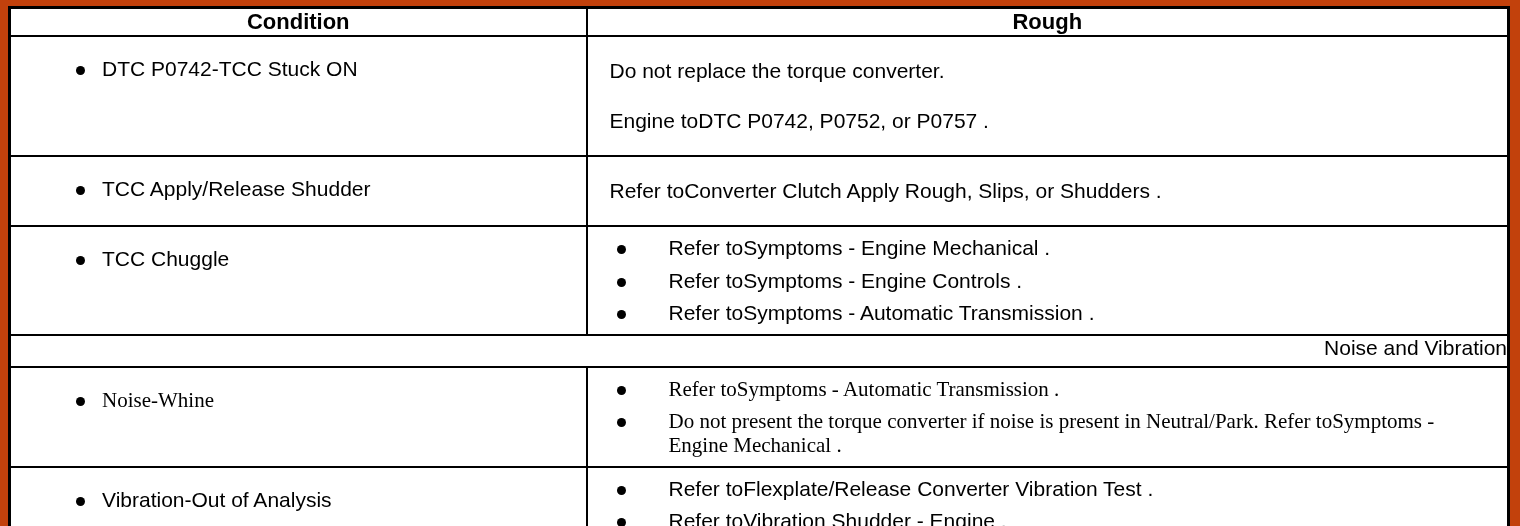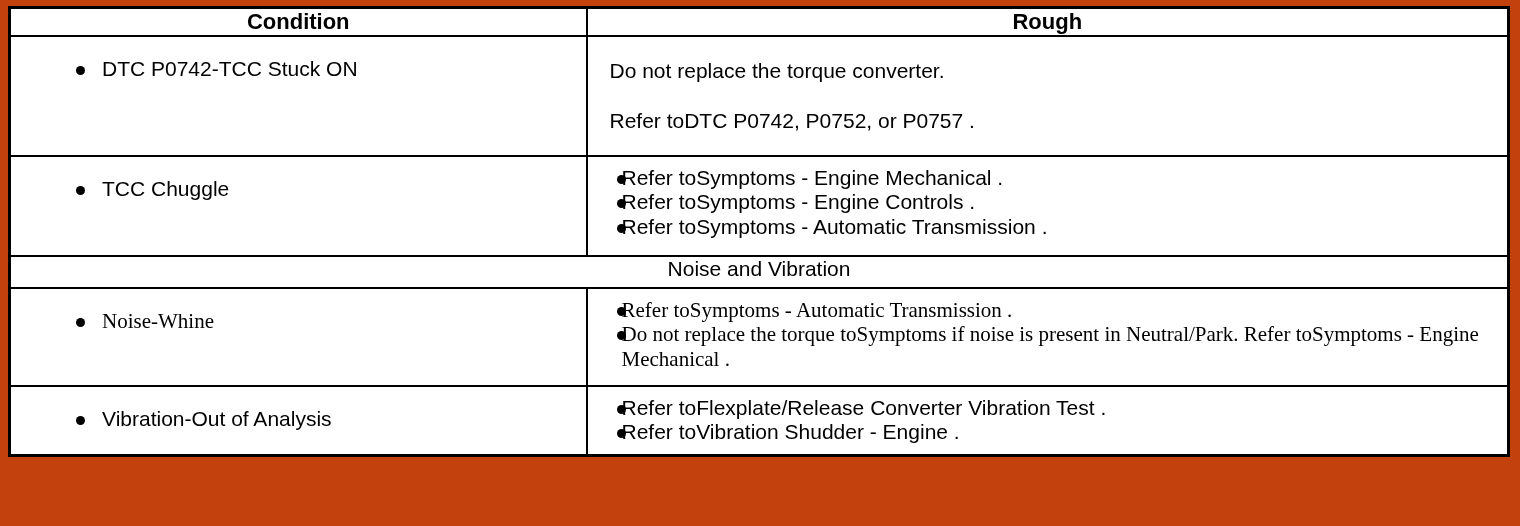--- a/index.html
+++ b/index.html
@@ -55,21 +55,21 @@
     font-size: 21px;
     line-height: 1.15;
     padding: 0;
   }
 
   
   td.section {
     font-size: 21px;
     line-height: 1.15;
     padding: 8px 0 9px 6px;
-    text-align: center;
+    text-align: right;
   }
 
   
   .para-block {
     padding: 10px 10px 10px 10px;
   }
   .para {
     margin: 12px;
     padding: 0;
   }
@@ -83,20 +83,21 @@
     margin: 0;
     padding: 9px 12px 9px 0;
   }
   ul.blist > li {
     position: relative;
     padding-left: 54px;
     margin: 0 0 0 0;
     min-height: 24px;
   }
   ul.blist > li + li {
+    margin-top: 8px;
   }
   ul.blist > li .dot {
     position: absolute;
     left: 28px;
     top: 9px;
     width: 9px;
     height: 9px;
     background: #000000;
     border-radius: 50%;
     display: block;
@@ -107,21 +108,21 @@
     margin-left: 37px;
   }
   td.cond ul.blist > li {
     padding-left: 54px;
   }
   td.cond ul.blist > li .dot {
     left: 28px;
   }
   
   td.act ul.blist > li {
-    padding-left: 34px;
+    padding-left: 81px;
   }
   td.act ul.blist > li .dot {
     left: 29px;
   }
 
   .txt {
     display: block;
     white-space: pre-wrap;
   }
 
@@ -158,25 +159,40 @@
           <ul class="blist">
             <li>
               <span class="dot"></span>
               <span class="txt">DTC P0742-TCC Stuck ON</span>
             </li>
           </ul>
         </td>
         <td class="cell act">
           <div class="para-block">
             <p class="para">Do not replace the torque converter.</p>
-            <p class="para">Refer toDTC P0742, P0752, or P0757 .</p>
+            <p class="para">Engine toDTC P0742, P0752, or P0757 .</p>
           </div>
         </td>
       </tr>
 
+      <tr class="r-shudder">
+        <td class="cell cond">
+          <ul class="blist">
+            <li>
+              <span class="dot"></span>
+              <span class="txt">TCC Apply/Release Shudder</span>
+            </li>
+          </ul>
+        </td>
+        <td class="cell act">
+          <div class="para-block">
+            <p class="para">Refer toConverter Clutch Apply Rough, Slips, or Shudders .</p>
+          </div>
+        </td>
+      </tr>
 
       <tr class="r-chuggle">
         <td class="cell cond">
           <ul class="blist">
             <li>
               <span class="dot"></span>
               <span class="txt">TCC Chuggle</span>
             </li>
           </ul>
         </td>
@@ -212,21 +228,21 @@
           </ul>
         </td>
         <td class="cell act">
           <ul class="blist">
             <li>
               <span class="dot"></span>
               <span class="txt">Refer toSymptoms - Automatic Transmission .</span>
             </li>
             <li>
               <span class="dot"></span>
-              <span class="txt">Do not replace the torque toSymptoms if noise is present in Neutral/Park. Refer toSymptoms - Engine Mechanical .</span>
+              <span class="txt">Do not present the torque converter if noise is present in Neutral/Park. Refer toSymptoms - Engine Mechanical .</span>
             </li>
           </ul>
         </td>
       </tr>
 
       <tr class="r-vibration">
         <td class="cell cond">
           <ul class="blist">
             <li>
               <span class="dot"></span>

